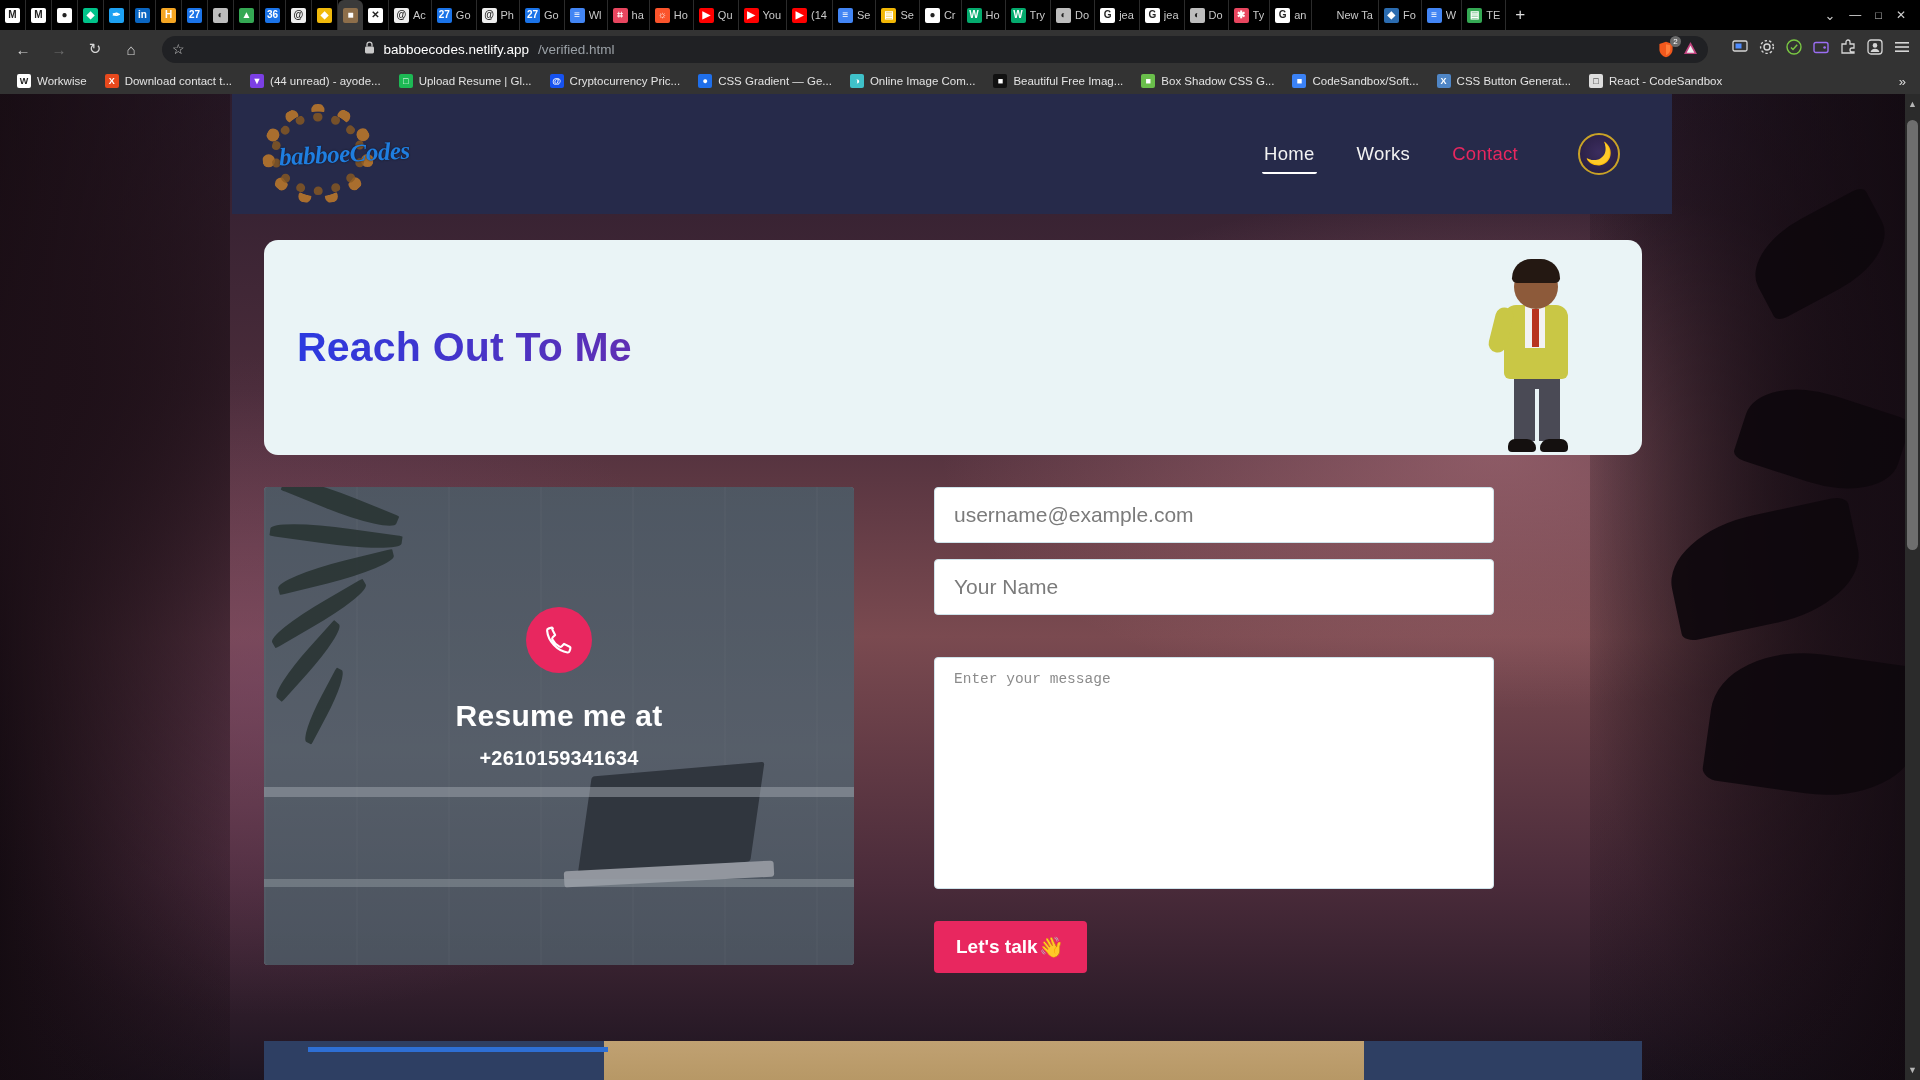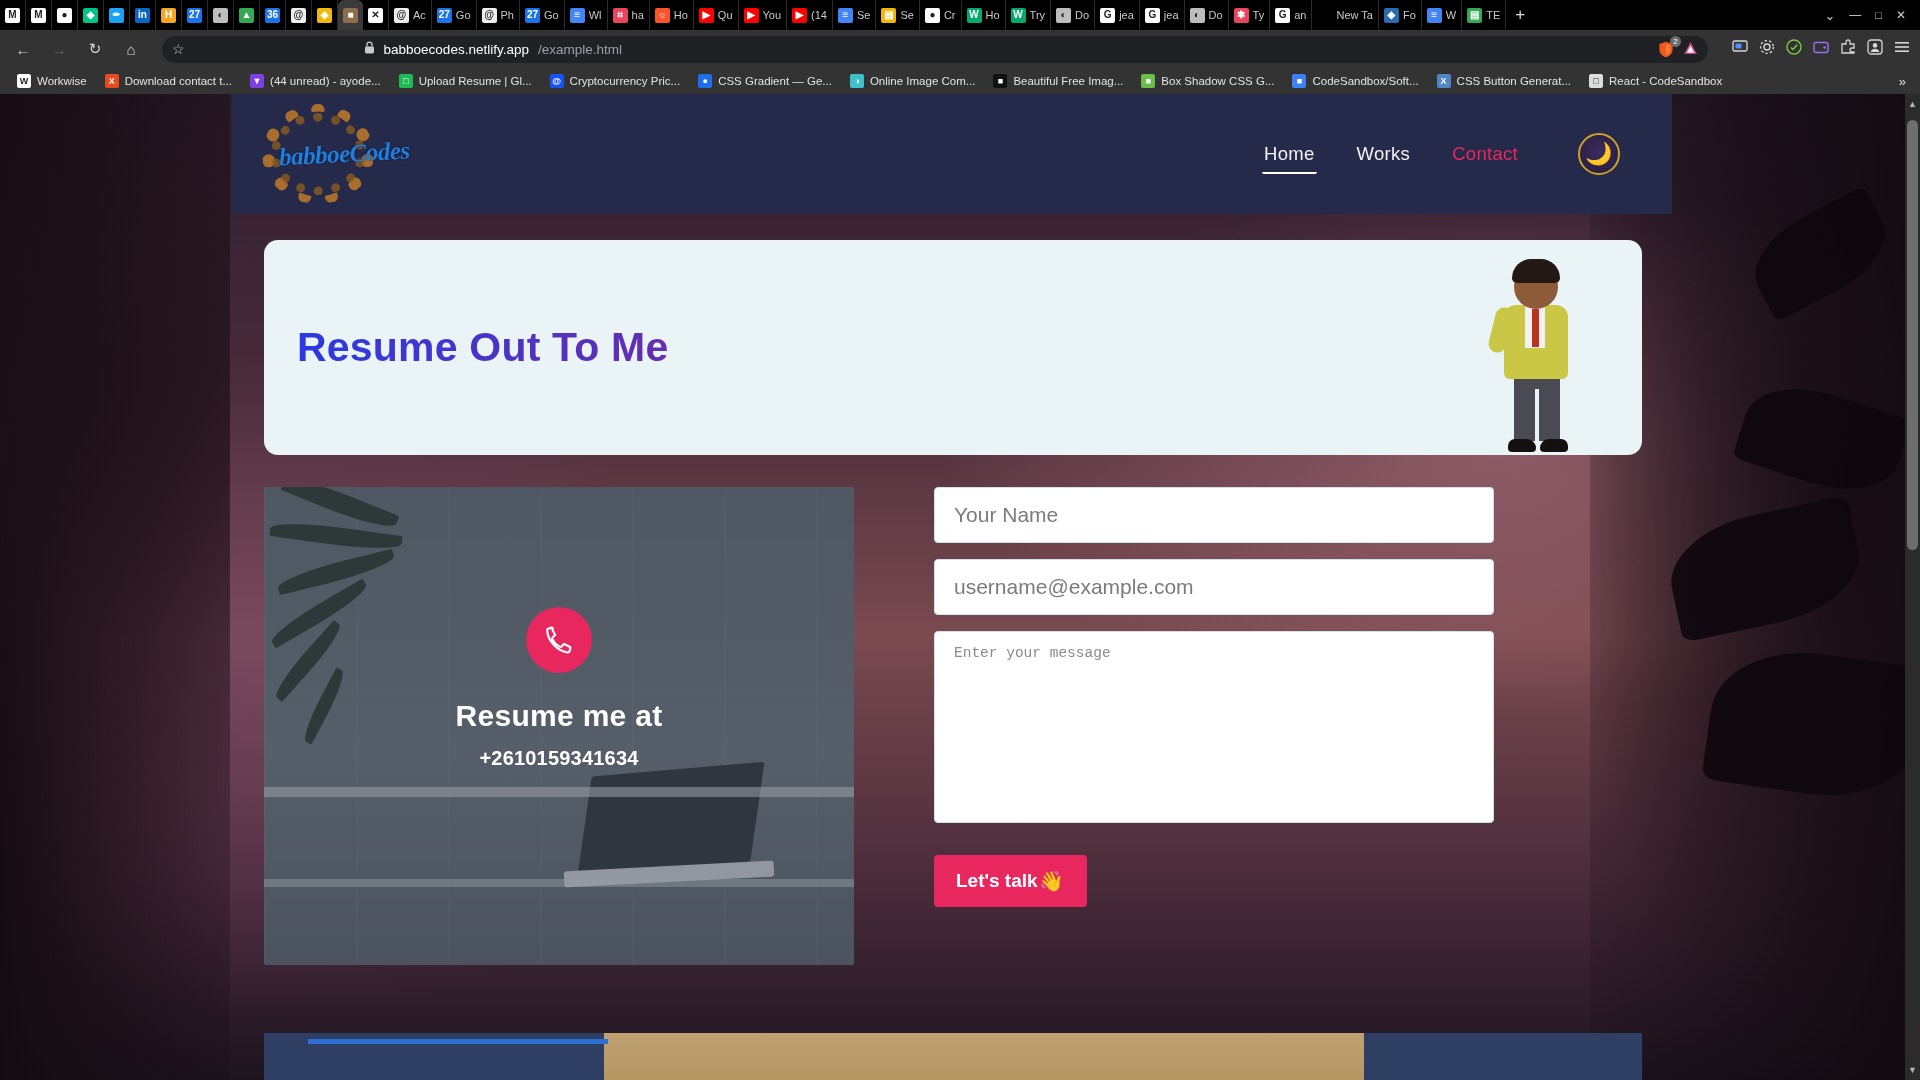--- a/index.html
+++ b/index.html
@@ -171,22 +171,22 @@
   .cc-h { margin-top: 26px; color:#ffffff; font-size: 30px; font-weight: 700; letter-spacing:.3px; }
   .cc-num { margin-top: 14px; color:#ffffff; font-size: 20px; font-weight: 700; letter-spacing:.2px; }
 
   .form { width: 560px; display:flex; flex-direction:column; gap: 16px; }
   .field {
     height: 56px; background:#ffffff; border: 1.5px solid #cfe3ea; border-radius: 4px;
     display:flex; align-items:center; padding: 0 19px;
     font-size: 21px; color:#7b7b7b; font-family:"Liberation Sans", sans-serif;
   }
   .textarea {
-    height: 192px; background:#ffffff; border: 1.5px solid #cfe3ea; border-radius: 4px;
-    padding: 13px 19px; font-size: 14.5px; color:#8b8b8b; font-family:"Liberation Mono", monospace;
+    height: 232px; background:#ffffff; border: 1.5px solid #cfe3ea; border-radius: 4px;
+    padding: 13px 19px; font-size: 14.5px; color:#8b8b8b; font-family:"Liberation Mono", monospace;margin-top:26px;
   }
   .talk-btn {
     margin-top: 16px; align-self:flex-start; background:#e8275f; color:#fff; border:none;
     border-radius: 4px; padding: 0 22px; height: 52px; font-size: 19px; font-weight:700;
     display:flex; align-items:center; gap: 2px; font-family:"Liberation Sans", sans-serif;
   }
 
   .locate { padding: 46px 30px 0 32px; }
   .locate-h {
     font-size: 35px; font-weight: 800;
@@ -376,21 +376,21 @@
 
     <div class="omnibox">
       <span style="color:#c9c9c9;font-size:14px;margin-right:170px;">☆</span>
       <span style="color:#c9c9c9;">
         <svg width="11" height="13" viewBox="0 0 11 13" aria-hidden="true">
           <rect x="1" y="5.5" width="9" height="7" rx="1.4" fill="#c9c9c9"></rect>
           <path d="M3 5.5V3.6a2.5 2.5 0 0 1 5 0v1.9" stroke="#c9c9c9" stroke-width="1.3" fill="none"></path>
         </svg>
       </span>
       <span class="url-host">babboecodes.netlify.app</span>
-        <span class="url-path">/example.html</span>
+        <span class="url-path">/verified.html</span>
       <span class="omni-right">
         <span class="brave-badge">
           <svg width="16" height="17" viewBox="0 0 16 17" aria-hidden="true">
             <path d="M8 0.8 14.6 3v5.2c0 4-2.8 6.9-6.6 8.1C4.2 15.1 1.4 12.2 1.4 8.2V3z" fill="#f1581c"></path>
             <path d="M8 3.2v11c2.4-.9 4.3-2.9 4.3-5.9V4.3z" fill="#ff7d3a"></path>
           </svg>
           <span class="brave-count">2</span>
         </span>
         <span>
           <svg width="15" height="14" viewBox="0 0 15 14" aria-hidden="true">
@@ -526,21 +526,21 @@
         </div>
         <div class="nav">
           <a href="#" class="active">Home</a>
           <a href="#">Works</a>
           <a href="#" class="contact">Contact</a>
           <div class="moon-btn">🌙</div>
         </div>
       </div>
 
       <div class="hero-card">
-        <div class="hero-title">Resume Out To Me</div>
+        <div class="hero-title">Reach Out To Me</div>
         <div class="hero-avatar">
           <div class="av-legs"></div>
             <div class="av-gap"></div>
           <div class="av-shoe1"></div>
             <div class="av-shoe2"></div>
           <div class="av-body"></div>
             <div class="av-arm"></div>
           <div class="av-shirt"></div>
             <div class="av-tie"></div>
           <div class="av-head"></div>
@@ -572,22 +572,22 @@
               <svg width="30" height="30" viewBox="0 0 24 24" aria-hidden="true">
                 <path d="M6.6 3.5 8.9 8 7 9.8c-.5.5-.6 1.2-.3 1.8a13 13 0 0 0 5.7 5.7c.6.3 1.3.2 1.8-.3l1.8-1.9 4.5 2.3c.5.3.8.9.6 1.5l-.7 2.1a1.5 1.5 0 0 1-1.6 1C10.9 20.8 3.2 13.1 2.5 4.5a1.5 1.5 0 0 1 1-1.6l2.1-.7c.6-.2 1.2.1 1.5.6z" fill="none" stroke="#ffffff" stroke-width="1.7" stroke-linejoin="round"></path>
               </svg>
             </div>
             <div class="cc-h">Resume me at</div>
             <div class="cc-num">+2610159341634</div>
           </div>
         </div>
 
         <div class="form">
+          <div class="field">username@example.com</div>
           <div class="field">Your Name</div>
-          <div class="field">username@example.com</div>
           <div class="textarea">Enter your message</div>
           <button class="talk-btn">
             <span>Let's talk</span>
             <span style="font-size:20px;">👋</span>
           </button>
         </div>
       </div>
 
       <div class="locate">
         <div class="map">

